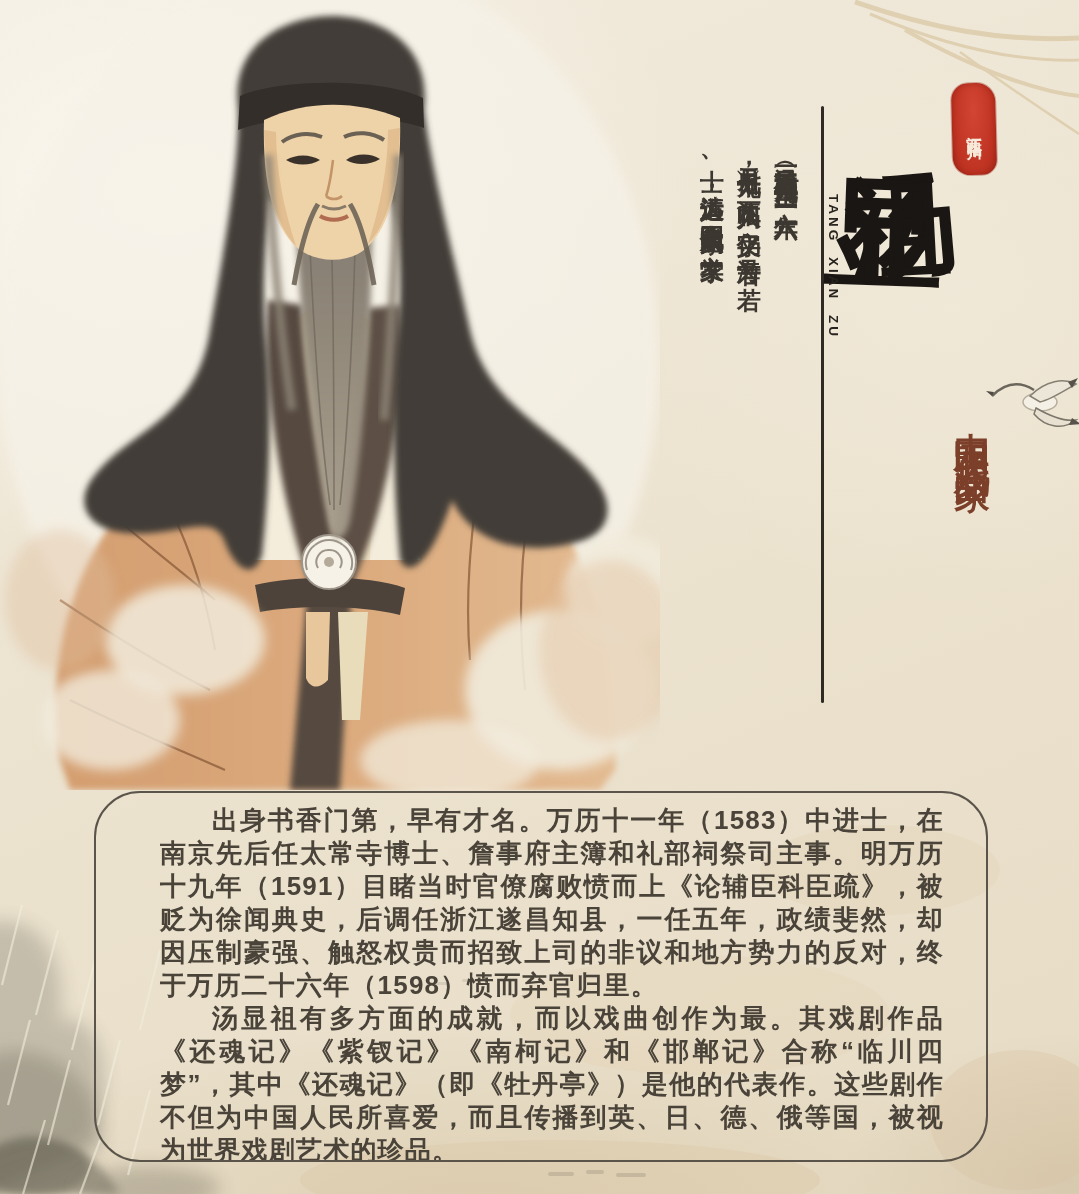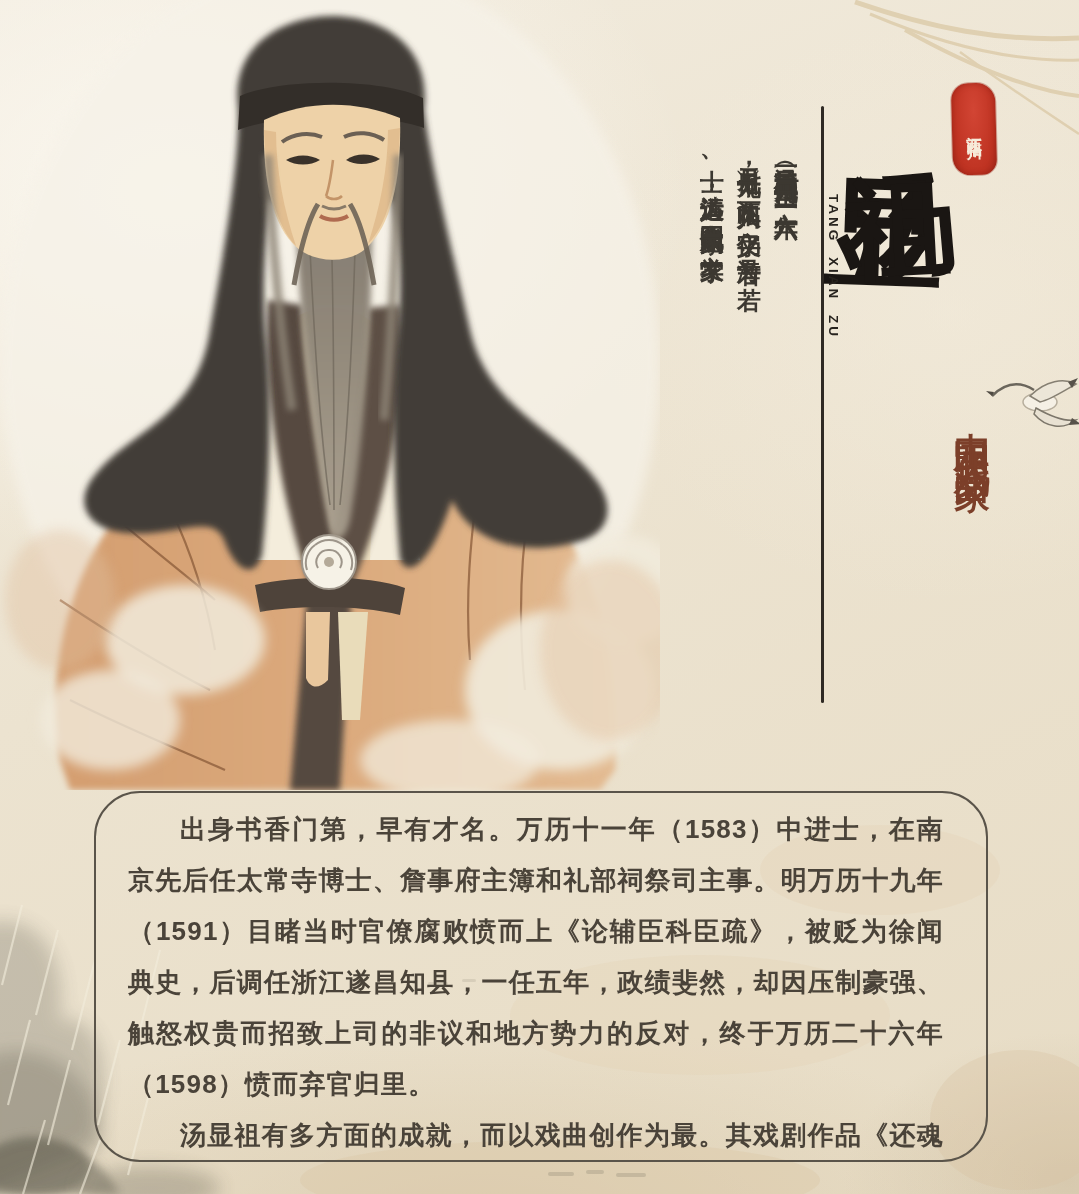--- a/index.html
+++ b/index.html
@@ -45,22 +45,22 @@
     font-family:"DejaVu Serif",serif;font-weight:700;font-size:36px;letter-spacing:7px;color:#7c3f29;
   }
   .bio{
     left:694px;top:150px;height:604px;writing-mode:vertical-rl;text-orientation:upright;
     font-size:24px;font-weight:700;color:#3c3831;letter-spacing:1px;line-height:37px;
   }
   .bio p{margin:0;}
   
   .info-box{
     left:94px;top:791px;width:894px;height:371px;box-sizing:border-box;
-    border:2.5px solid #5a544a;border-radius:46px;padding:11px 42px 0 32px;
-    color:#4a4339;font-size:26px;line-height:51px;letter-spacing:1.2px;font-weight:700;
+    border:2.5px solid #5a544a;border-radius:46px;padding:11px 42px 0 64px;
+    color:#4a4339;font-size:26px;line-height:33px;letter-spacing:1.2px;font-weight:700;
     text-align:justify;overflow:hidden;
   }
   .info-box p{margin:0;text-indent:2em;}
   svg{display:block;}
 </style>
 </head>
 <body>
 
 <div class="poster">
 

